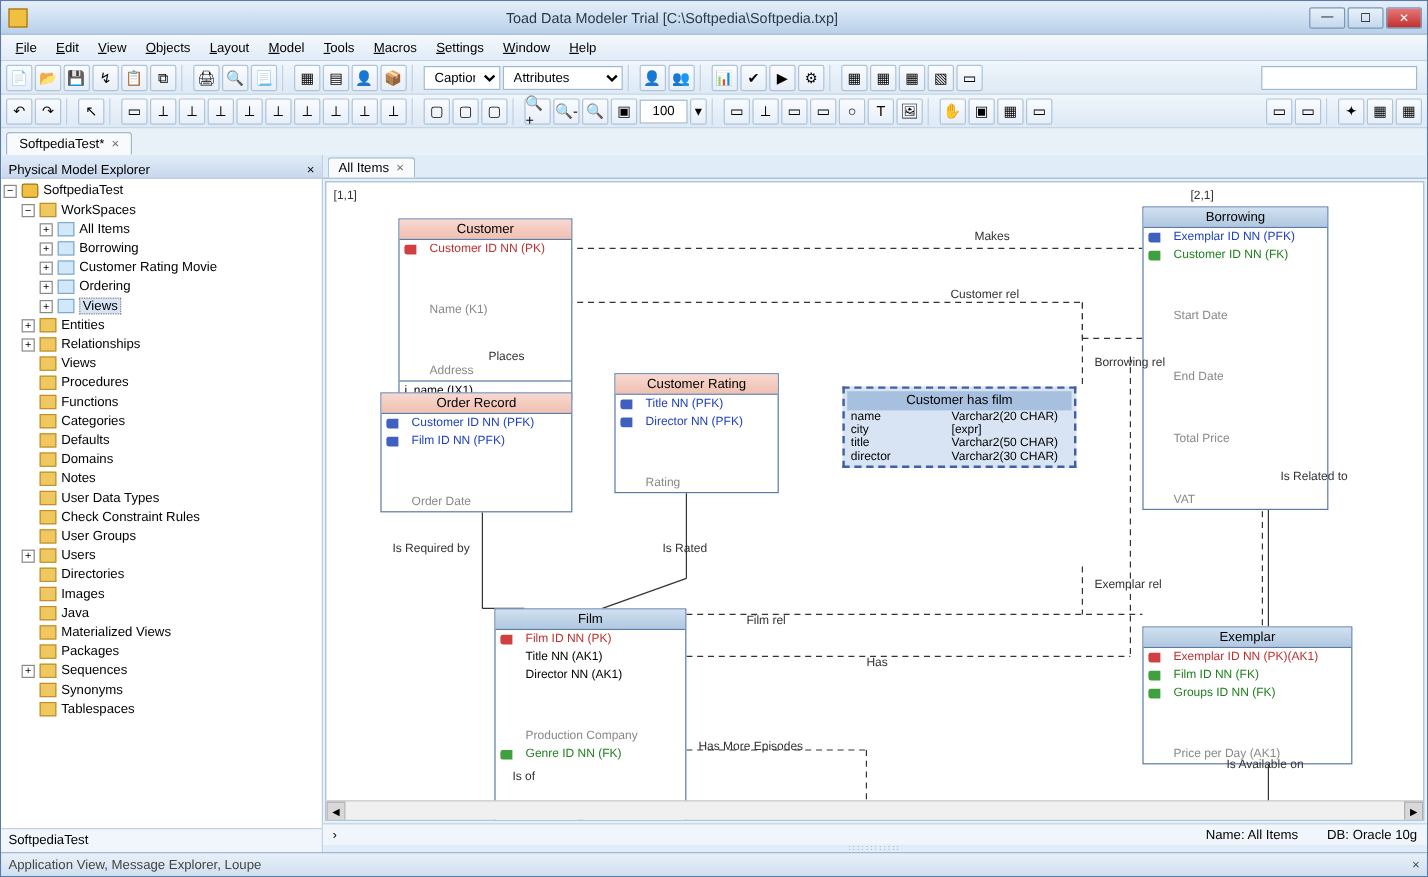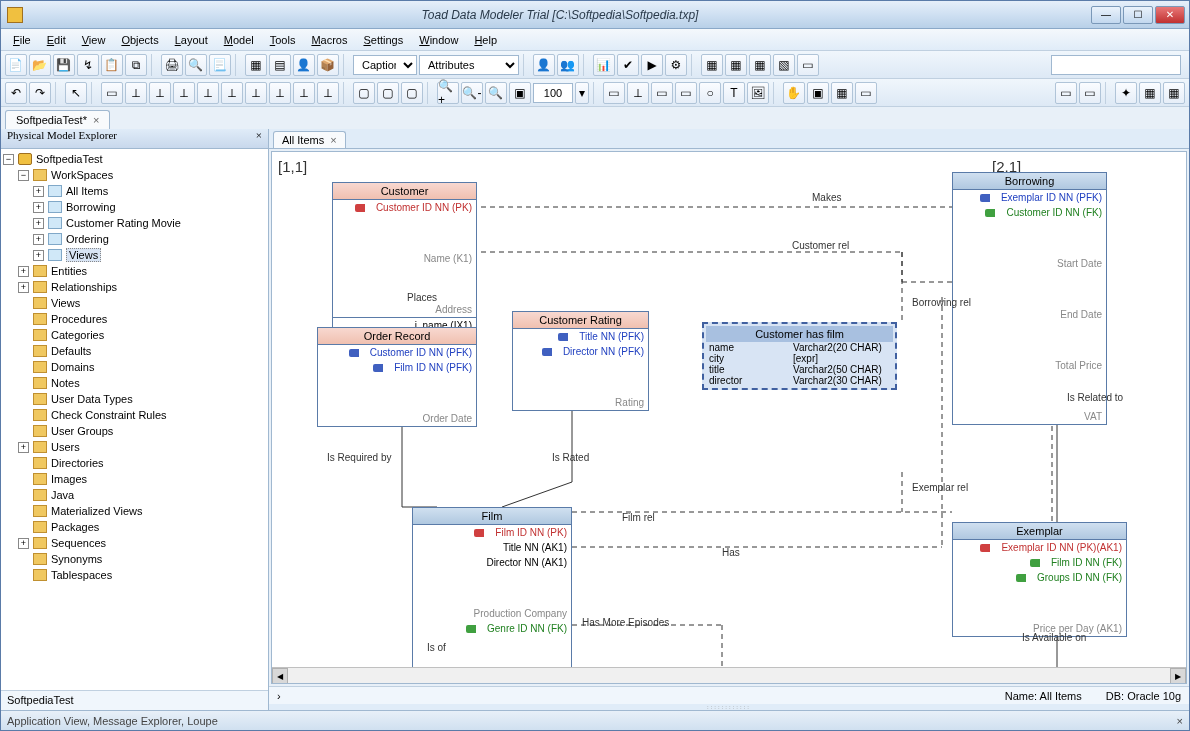--- a/index.html
+++ b/index.html
@@ -1,57 +1,57 @@
 <!DOCTYPE html>
 <html><head>
 <meta charset="utf-8">
 <style>
 * { box-sizing: border-box; margin: 0; padding: 0; }
 body { font-family: Tahoma, Arial, sans-serif; font-size: 11px; background: #d4dce8; overflow: hidden; width: 1190px; height: 731px; }
 .window { width: 1190px; height: 731px; background: linear-gradient(to bottom, #e8f0f7, #d0ddeb); border: 1px solid #5a7ba8; display: flex; flex-direction: column; }
 .titlebar { height: 28px; background: linear-gradient(to bottom, #e6eff9 0%, #cfe0f2 50%, #b8d0e8 100%); display: flex; align-items: center; border-bottom: 1px solid #8aa8c8; }
 .titlebar-icon { width: 16px; height: 16px; margin: 0 6px; background: #f0c040; border: 1px solid #a07020; }
-.titlebar-text { flex: 1; text-align: center; font-size: 12px; color: #2a3a4a; font-style: italic; }
+.titlebar-text { flex: 1; text-align: center; font-size: 12px; color: #2a3a4a; }
 .win-buttons { display: flex; gap: 2px; margin-right: 4px; }
 .win-btn { width: 30px; height: 18px; background: linear-gradient(to bottom, #eaf2fb, #c2d8ef); border: 1px solid #7a98b8; border-radius: 2px; display: flex; align-items: center; justify-content: center; font-size: 10px; }
 .win-btn.close { background: linear-gradient(to bottom, #e87878, #c03030); color: #fff; }
 .menubar { height: 22px; background: linear-gradient(to bottom, #f4f8fc, #e0ecf8); display: flex; align-items: center; padding: 0 4px; border-bottom: 1px solid #c0d0e0; }
 .menu-item { padding: 2px 8px; cursor: default; }
 .menu-item u { text-decoration: underline; }
 .toolbar-row { height: 28px; background: linear-gradient(to bottom, #f0f6fc, #dde9f5); display: flex; align-items: center; padding: 0 4px; border-bottom: 1px solid #c0d0e0; gap: 2px; }
 .tb-btn { width: 22px; height: 22px; background: linear-gradient(to bottom, #fafcff, #e6eef8); border: 1px solid #b0c4d8; border-radius: 2px; display: flex; align-items: center; justify-content: center; font-size: 12px; }
 .tb-sep { width: 6px; height: 22px; border-left: 1px solid #c0d0e0; margin: 0 2px; }
 .tb-select { height: 20px; font-size: 11px; border: 1px solid #a0b8d0; background: #fff; padding: 0 4px; }
 .tb-input { height: 20px; width: 40px; font-size: 11px; border: 1px solid #a0b8d0; background: #fff; text-align: center; }
 .tb-search { height: 20px; width: 130px; border: 1px solid #a0b8d0; background: #fff; margin-left: auto; margin-right: 4px; }
 .tab-strip { height: 22px; background: #e8f0f8; display: flex; align-items: flex-end; padding: 0 4px; }
 .doc-tab { padding: 3px 10px; background: #f8fafc; border: 1px solid #a0b8d0; border-bottom: none; border-radius: 3px 3px 0 0; font-size: 11px; display: flex; align-items: center; gap: 6px; }
 .tab-close { cursor: default; color: #666; }
 .main-area { flex: 1; display: flex; background: #fff; overflow: hidden; }
 .sidebar { width: 268px; background: #f4f8fc; border-right: 1px solid #a0b8d0; display: flex; flex-direction: column; }
-.panel-header { height: 20px; background: linear-gradient(to bottom, #e0ecf8, #c8d8ec); padding: 0 6px; display: flex; align-items: flex-start; border-bottom: 1px solid #a0b8d0; font-size: 11px; font-family: Liberation Serif, serif; }
+.panel-header { height: 20px; background: linear-gradient(to bottom, #e0ecf8, #c8d8ec); padding: 0 6px; display: flex; align-items: flex-end; border-bottom: 1px solid #a0b8d0; font-size: 11px; }
 .panel-header .x { margin-left: auto; cursor: default; }
 .tree { flex: 1; overflow-y: auto; background: #fff; padding: 2px; }
 .tree-node { display: flex; align-items: center; height: 16px; white-space: nowrap; }
 .tree-toggle { width: 11px; height: 11px; border: 1px solid #888; display: flex; align-items: center; justify-content: center; font-size: 9px; margin-right: 4px; background: #fff; line-height: 1; }
 .tree-spacer { width: 15px; display: inline-block; }
 .tree-icon { width: 14px; height: 12px; margin-right: 4px; display: inline-block; }
 .folder-y { background: #f0c860; border: 1px solid #c09030; }
 .folder-b { background: #d0e8f8; border: 1px solid #80a8c8; }
 .db-icon { background: #f0c040; border: 1px solid #a07020; border-radius: 2px; }
 .sidebar-footer { height: 20px; padding: 3px 6px; background: #f0f6fc; border-top: 1px solid #c0d0e0; }
 .content { flex: 1; display: flex; flex-direction: column; background: #e8f0f8; }
 .inner-tab-strip { height: 20px; background: #e0ecf8; display: flex; align-items: flex-end; padding: 0 4px; border-bottom: 1px solid #a0b8d0; }
 .canvas-wrap { flex: 1; position: relative; background: #fff; overflow: hidden; border: 1px solid #a0b8d0; margin: 2px; }
 .canvas { position: absolute; top: 0; left: 0; width: 1200px; height: 600px; }
-.coord { position: absolute; font-size: 15px; color: #333; }
+.coord { position: absolute; font-size: 10px; color: #333; }
 .entity { position: absolute; border: 1px solid #5a7ba8; background: #fff; font-size: 10px; min-width: 130px; }
 .entity-header { background: linear-gradient(to bottom, #f8d8d0, #f0c0b0); text-align: center; padding: 2px; border-bottom: 1px solid #5a7ba8; font-size: 11px; }
 .entity-header.blue { background: linear-gradient(to bottom, #d0e0f0, #b0c8e0); }
-.entity-row { padding: 1px 4px; display: flex; align-items: center; gap: 11px; line-height: 13px; justify-content: flex-end; }
+.entity-row { padding: 1px 4px; display: flex; align-items: center; gap: 11px; line-height: 13px; }
 .key-icon { width: 10px; height: 8px; }
 .key-icon.pk { background: #d04040; border-radius: 2px 0 0 2px; }
 .key-icon.fk { background: #40a040; border-radius: 2px 0 0 2px; }
 .key-icon.blue { background: #4060c0; border-radius: 2px 0 0 2px; }
 .attr-red { color: #c03030; }
 .attr-blue { color: #2040c0; }
 .attr-green { color: #208020; }
 .attr-grey { color: #888; margin-top: 36px; }
 .attr-black { color: #000; }
 .entity-section-sep { border-top: 1px solid #5a7ba8; }
@@ -261,20 +261,26 @@
             <span class="tree-spacer"></span>
             <span class="tree-spacer" style="width:15px"></span>
             <span class="tree-icon folder-y"></span>
             <span>Views</span>
           </div>
           <div class="tree-node">
             <span class="tree-spacer"></span>
             <span class="tree-spacer" style="width:15px"></span>
             <span class="tree-icon folder-y"></span>
             <span>Procedures</span>
+          </div>
+          <div class="tree-node">
+            <span class="tree-spacer"></span>
+            <span class="tree-spacer" style="width:15px"></span>
+            <span class="tree-icon folder-y"></span>
+            <span>Functions</span>
           </div>
           <div class="tree-node">
             <span class="tree-spacer"></span>
             <span class="tree-spacer" style="width:15px"></span>
             <span class="tree-icon folder-y"></span>
             <span>Categories</span>
           </div>
           <div class="tree-node">
             <span class="tree-spacer"></span>
             <span class="tree-spacer" style="width:15px"></span>

